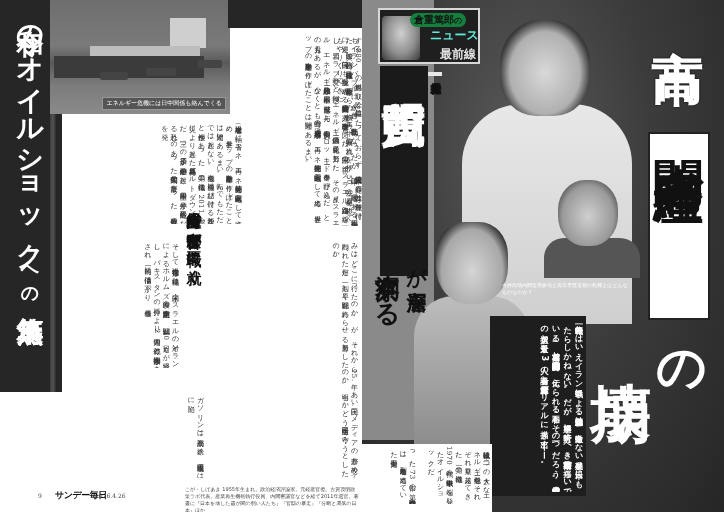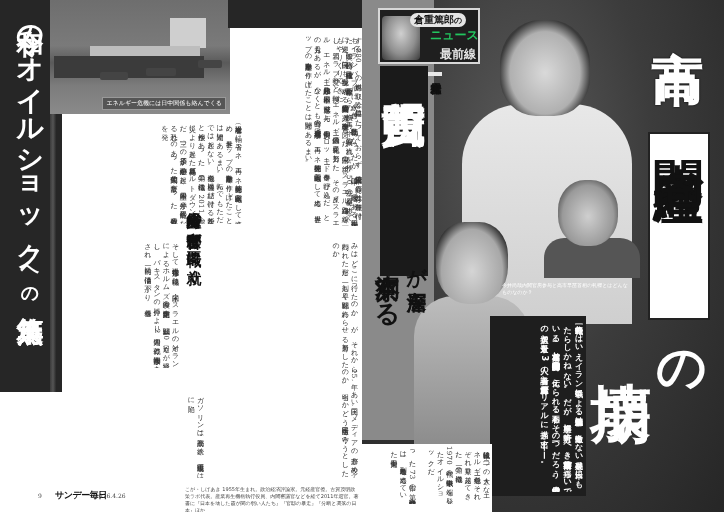--- a/index.html
+++ b/index.html
@@ -46,23 +46,23 @@
   .rp-left-strip { position: absolute; left: 0; top: 0; width: 72px; height: 440px; background: #8a8a8a; }
   .woman { position: absolute; left: 138px; top: 20px; width: 90px; height: 96px; border-radius: 45% 45% 40% 40%; background: radial-gradient(ellipse at 50% 55%, #d9d9d9 0%, #b0b0b0 55%, #3b3b3b 72%, #2a2a2a 100%); }
   .woman-jacket { position: absolute; left: 100px; top: 104px; width: 170px; height: 220px; border-radius: 60px 60px 0 0; background: linear-gradient(180deg, #e8e8e8, #cfcfcf); }
   .man1-head { position: absolute; left: 74px; top: 222px; width: 72px; height: 82px; border-radius: 40% 40% 45% 45%; background: radial-gradient(ellipse at 50% 60%, #d5d5d5 0%, #a8a8a8 60%, #2a2a2a 80%); }
   .man1-body { position: absolute; left: 52px; top: 296px; width: 116px; height: 150px; border-radius: 40px 40px 0 0; background: linear-gradient(180deg, #bdbdbd, #8c8c8c); }
   .man2 { position: absolute; left: 196px; top: 180px; width: 60px; height: 66px; border-radius: 45%; background: radial-gradient(ellipse at 50% 55%, #cfcfcf 0%, #9a9a9a 60%, #444 85%); }
   .man2-body { position: absolute; left: 182px; top: 238px; width: 96px; height: 40px; background: #555; border-radius: 20px 20px 0 0; }
 
   .news-badge { position: absolute; left: 16px; top: 8px; width: 102px; height: 56px; background: #1f1f1f; border: 2px solid #d8d8d8; }
   .news-badge-photo { position: absolute; left: 2px; top: 6px; width: 38px; height: 44px; background: radial-gradient(ellipse at 50% 40%, #d0d0d0 0%, #8f8f8f 55%, #3a3a3a 100%); border-radius: 4px; }
-  .news-author { position: absolute; left: 30px; top: 3px; font-size: 10px; font-weight: bold; color: #111; background: #e5e5e5; padding: 0 4px; border-radius: 8px; white-space: nowrap; }
+  .news-author { position: absolute; left: 30px; top: 3px; font-size: 10px; font-weight: bold; color: #111; background: #15803d; padding: 0 4px; border-radius: 8px; white-space: nowrap; }
   .news-author .no { font-size: 8px; }
-  .news-line1 { position: absolute; left: 50px; top: 17px; font-size: 12px; font-weight: bold; color: #22c55e; white-space: nowrap; }
+  .news-line1 { position: absolute; left: 50px; top: 17px; font-size: 12px; font-weight: bold; color: #5eead4; white-space: nowrap; }
   .news-line2 { position: absolute; left: 60px; top: 36px; font-size: 12px; font-weight: bold; color: #e5e5e5; white-space: nowrap; }
 
   .name-block { position: absolute; left: 18px; top: 66px; width: 48px; height: 210px; background: #1a1a1a; }
   .name-text { position: absolute; left: 0; top: 2px; width: 48px; writing-mode: vertical-rl; font-size: 44px; font-weight: bold; color: #fff; line-height: 48px; letter-spacing: 0; white-space: nowrap; }
   .name-label { position: absolute; left: 66px; top: 72px; width: 14px; writing-mode: vertical-rl; font-size: 11px; font-weight: bold; color: #111; background: #e8e8e8; line-height: 14px; padding: 2px 0; white-space: nowrap; }
   .name-sub-2 { position: absolute; left: 40px; top: 254px; width: 28px; writing-mode: vertical-rl; font-size: 20px; font-weight: bold; color: #111; line-height: 26px; white-space: nowrap; }
   .name-sub-1 { position: absolute; left: 10px; top: 256px; width: 30px; writing-mode: vertical-rl; font-size: 25px; font-weight: bold; color: #111; line-height: 30px; white-space: nowrap; }
 
   .big-title-1 { position: absolute; left: 286px; top: 8px; width: 60px; writing-mode: vertical-rl; font-size: 52px; font-weight: bold; color: #fff; line-height: 60px; letter-spacing: 2px; text-shadow: 0 0 2px #000; white-space: nowrap; }
   .big-title-box { position: absolute; left: 286px; top: 132px; width: 62px; height: 188px; background: #fff; border: 2px solid #222; }

